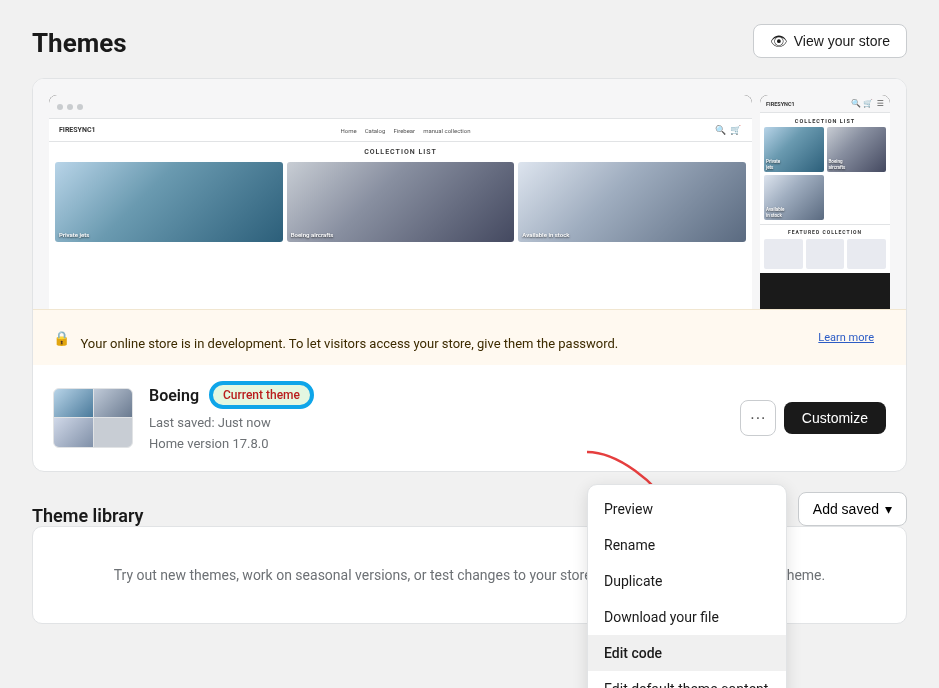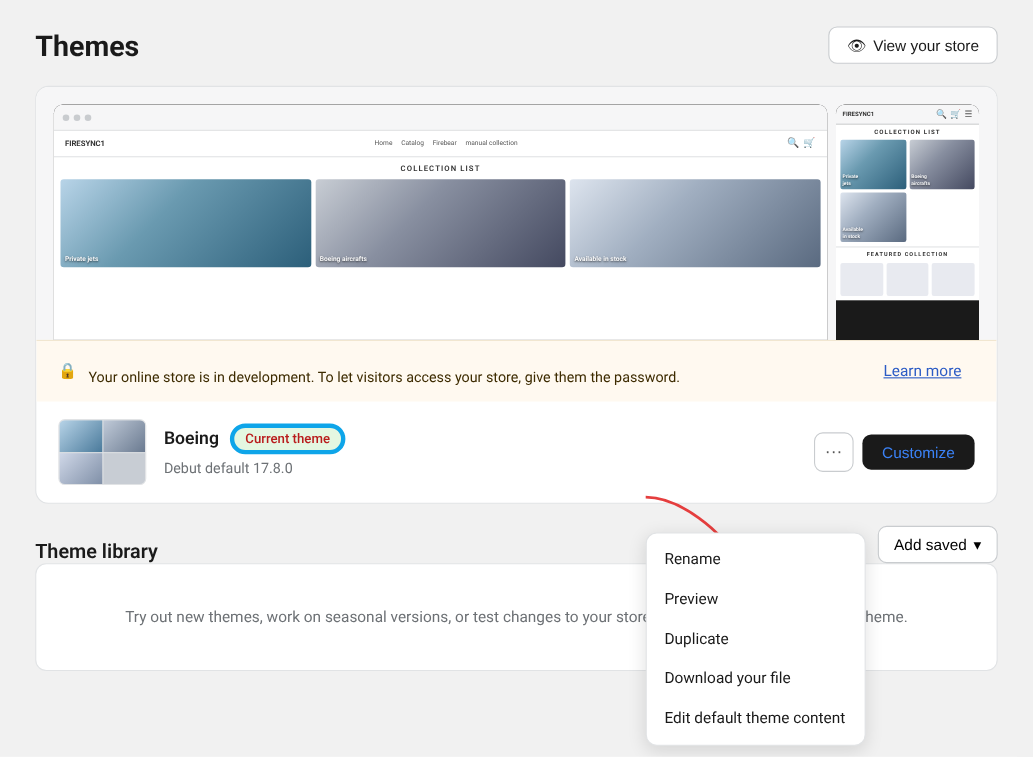--- a/index.html
+++ b/index.html
@@ -212,21 +212,21 @@
       font-size: 13px;
       color: #3d2b00;
     }
     .lock-icon { font-size: 14px; }
     .notice-text { flex: 1; margin-top: 12px; }
     .learn-more-link {
       color: #2c5cc5;
       text-decoration: underline;
       cursor: pointer;
       margin-right: 12px;
-      font-size: 14px;
+      font-size: 11px;
     }
     .password-btn {
       padding: 7px 14px;
       border: 1px solid #c9cccf;
       border-radius: 7px;
       background: #fff;
       font-size: 13px;
       cursor: pointer;
       white-space: nowrap;
     }
@@ -281,21 +281,21 @@
       display: flex;
       align-items: center;
       justify-content: center;
       cursor: pointer;
       font-size: 16px;
       color: #555;
     }
     .customize-btn {
       padding: 8px 18px;
       background: #1a1a1a;
-      color: #3b82f6;
+      color: #ffffff;
       border: none;
       border-radius: 8px;
       font-size: 14px;
       font-weight: 500;
       cursor: pointer;
     }
 
     
     .dropdown-menu {
       position: absolute;
@@ -456,45 +456,47 @@
         <div class="thumb-cell"></div>
         <div class="thumb-cell"></div>
         <div class="thumb-cell"></div>
         <div class="thumb-cell"></div>
       </div>
       <div class="theme-details">
         <div class="theme-name-row">
           <span class="theme-name">Boeing</span>
           <span class="current-theme-badge">Current theme</span>
         </div>
-        <div class="theme-meta">Debut default 17.8.0</div>
+        <div class="theme-meta">Last saved: Just now</div>
+        <div class="theme-meta">Home version 17.8.0</div>
       </div>
       <div class="theme-actions">
         <button class="more-btn">
           <span>···</span>
         </button>
         <button class="customize-btn">Customize</button>
       </div>
     </div>
   </div>
 
   <svg style="position:absolute; top:418px; right:220px; width:110px; height:80px; pointer-events:none;">
     <defs>
       <marker id="arrowhead" markerWidth="8" markerHeight="8" refX="6" refY="3" orient="auto">
         <polygon points="0 0, 8 3, 0 6" fill="#e53e3e"></polygon>
       </marker>
     </defs>
     <path d="M 10 10 C 40 10 80 40 95 70" stroke="#e53e3e" stroke-width="2.5" fill="none" marker-end="url(#arrowhead)"></path>
   </svg>
 
   <div class="dropdown-menu">
+    <span class="dropdown-item">Preview</span>
     <span class="dropdown-item">Rename</span>
-    <span class="dropdown-item">Preview</span>
     <span class="dropdown-item">Duplicate</span>
     <span class="dropdown-item">Download your file</span>
+    <span class="dropdown-item highlighted">Edit code</span>
     <span class="dropdown-item">Edit default theme content</span>
   </div>
 
   <div class="theme-library-section">
     <div class="theme-library-header">
       <h2 class="theme-library-title">Theme library</h2>
       <button class="add-theme-btn">
         <span>Add saved</span>
         <span>▾</span>
       </button>

